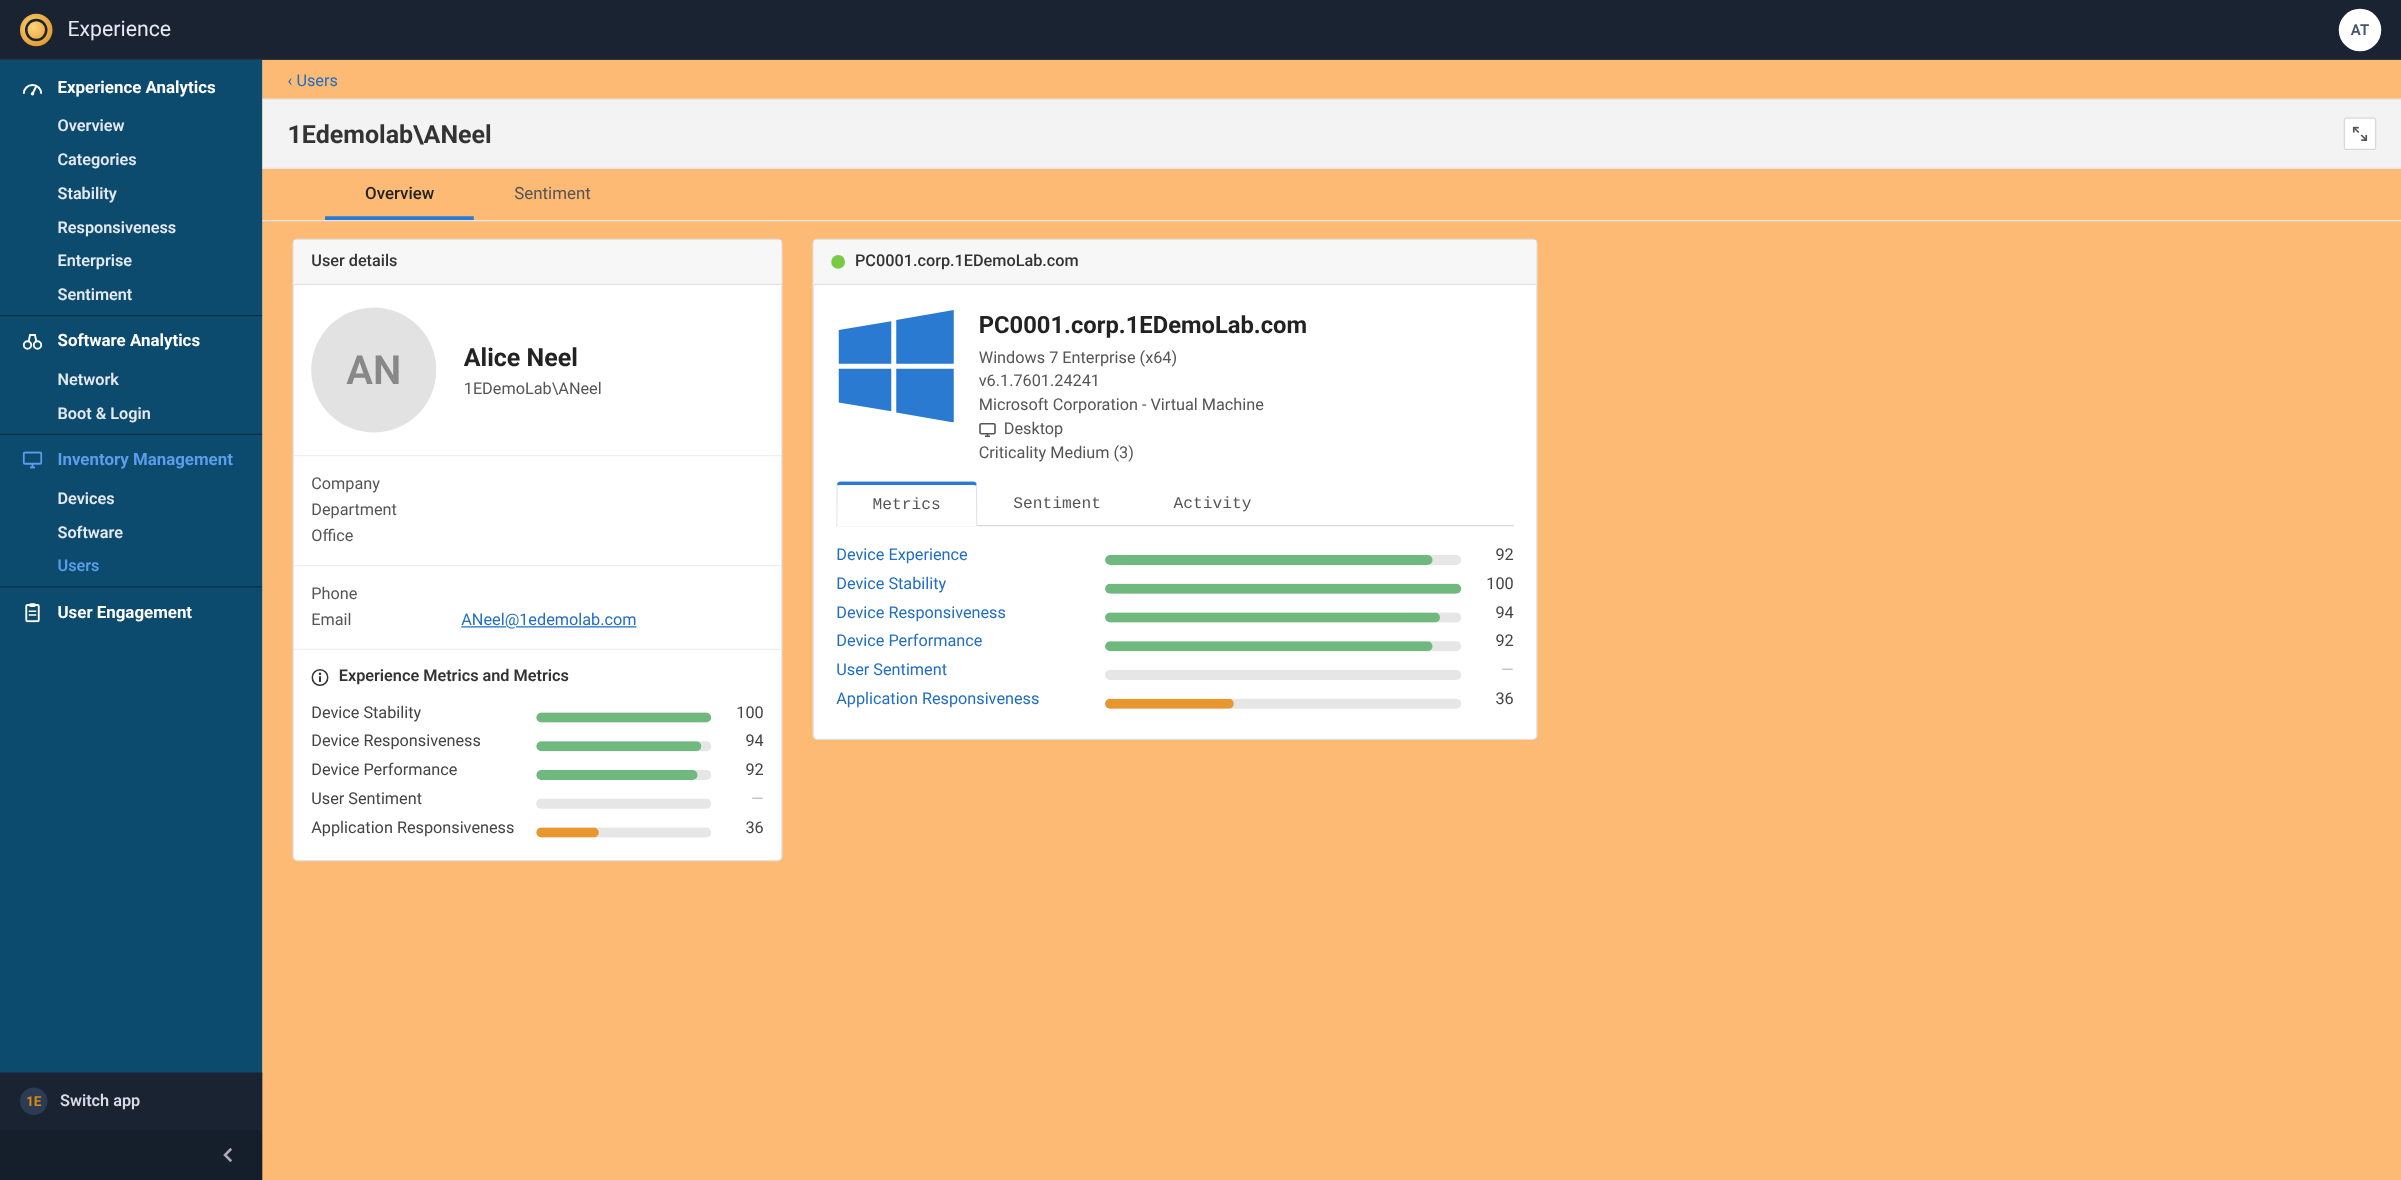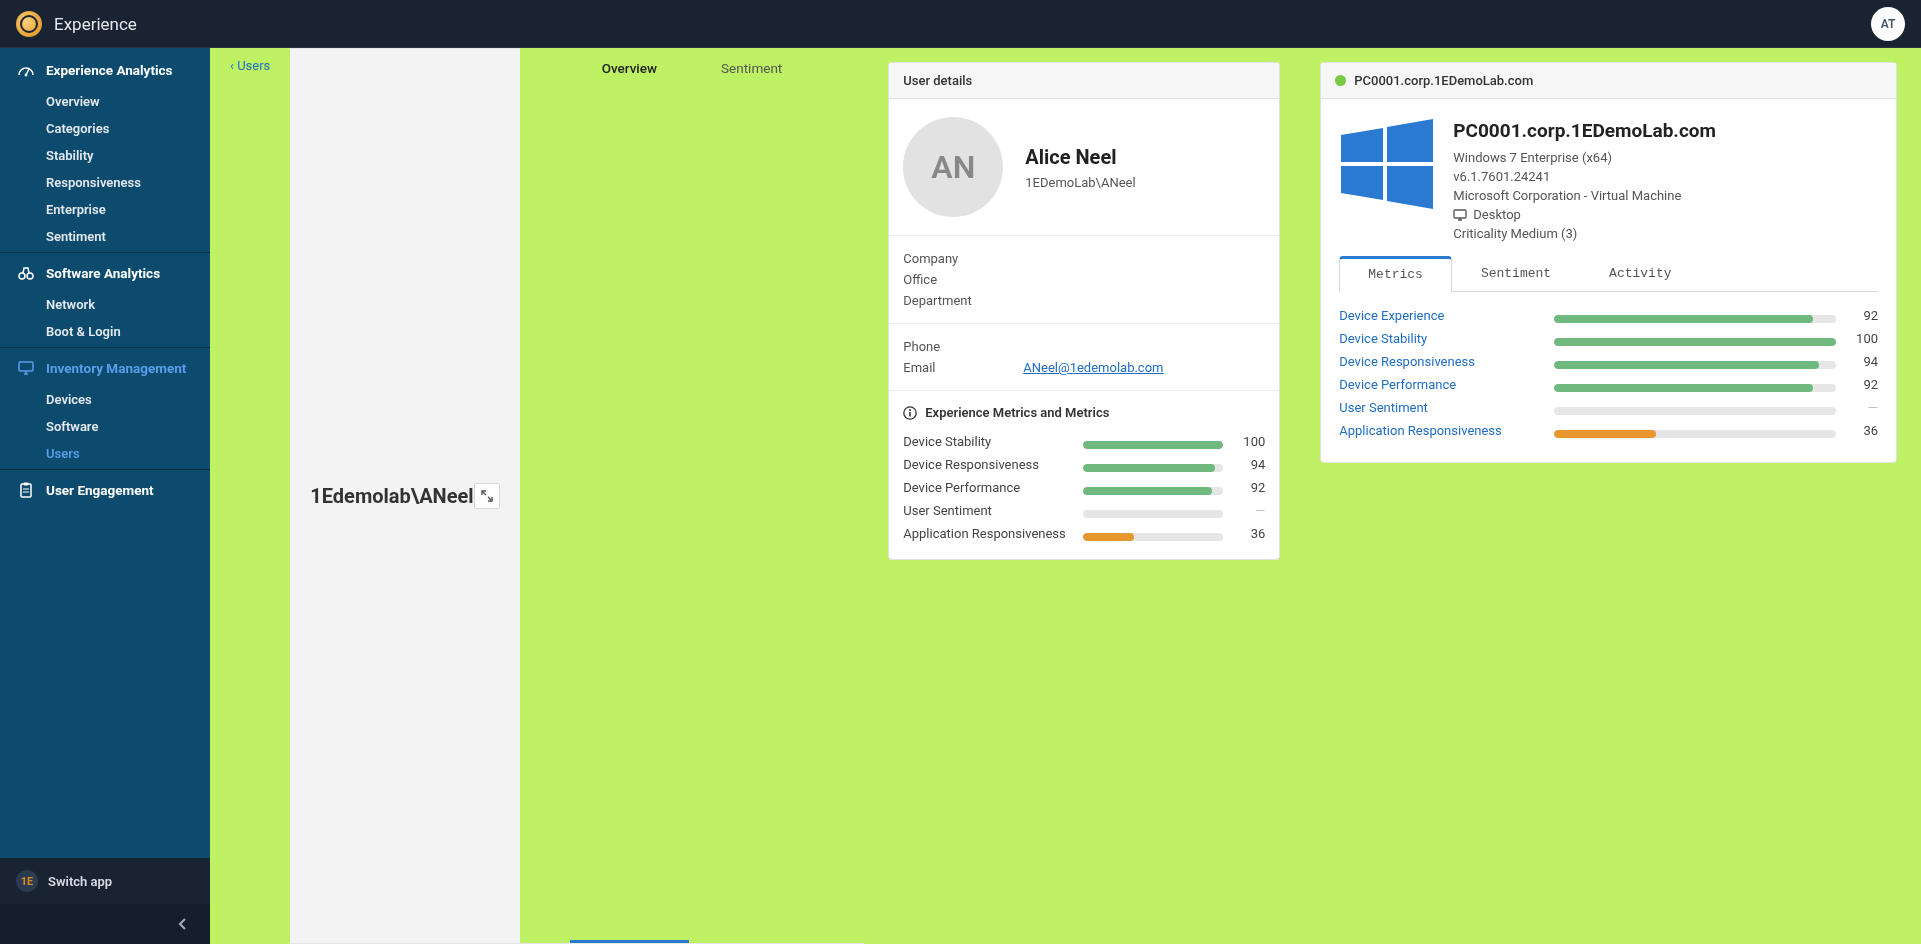--- a/index.html
+++ b/index.html
@@ -85,21 +85,21 @@
   background: #2b3b53; margin-right: 10px;
   display: flex; align-items: center; justify-content: center;
   font-size: 11px; color: #d88a14; font-weight: 700;
 }
 .sidebar .collapse-bar {
   height: 40px; background: #151e2b;
   display: flex; align-items: center; justify-content: flex-end;
   padding-right: 22px;
   cursor: pointer;
 }
-.main { flex: 1; display: flex; flex-direction: row; min-width: 0; background: #bef264; }
+.main { flex: 1; display: flex; flex-direction: column; min-width: 0; background: #fdba74; }
 .breadcrumb {
   padding: 10px 20px 6px;
   font-size: 13px;
   color: #1f6ec1;
 }
 .breadcrumb a { color: #1f6ec1; text-decoration: none; }
 .page-header {
   background: #f3f3f3;
   border-top: 1px solid #e5e5e5;
   border-bottom: 1px solid #e5e5e5;
@@ -130,21 +130,21 @@
 }
 .main-tabs .tab.active {
   color: #222;
   font-weight: 500;
   border-bottom-color: #2a7ad1;
 }
 .content {
   flex: 1; overflow-y: auto;
   display: flex;
   padding: 14px 24px;
-  gap: 40px;
+  gap: 24px;
 }
 .left-col { width: 392px; }
 .right-col { flex: 1; max-width: 580px; }
 .card { border: 1px solid #e1e1e1; border-radius: 4px; margin-bottom: 18px; background: #fff; }
 .card-header {
   background: #f7f7f7;
   border-bottom: 1px solid #e1e1e1;
   padding: 10px 14px;
   font-size: 13px; font-weight: 500;
   display: flex; align-items: center;
@@ -315,24 +315,24 @@
               <div>
                 <div class="user-name">Alice Neel</div>
                 <div class="user-domain">1EDemoLab\ANeel</div>
               </div>
             </div>
             <div class="info-block">
               <div class="row">
                   <div class="label">Company</div>
                 </div>
               <div class="row">
+                  <div class="label">Department</div>
+                </div>
+              <div class="row">
                   <div class="label">Office</div>
-                </div>
-              <div class="row">
-                  <div class="label">Department</div>
                 </div>
             </div>
             <div class="info-block">
               <div class="row">
                   <div class="label">Phone</div>
                 </div>
               <div class="row">
                 <div class="label">Email</div>
                 <a href="#">ANeel@1edemolab.com</a>
               </div>

